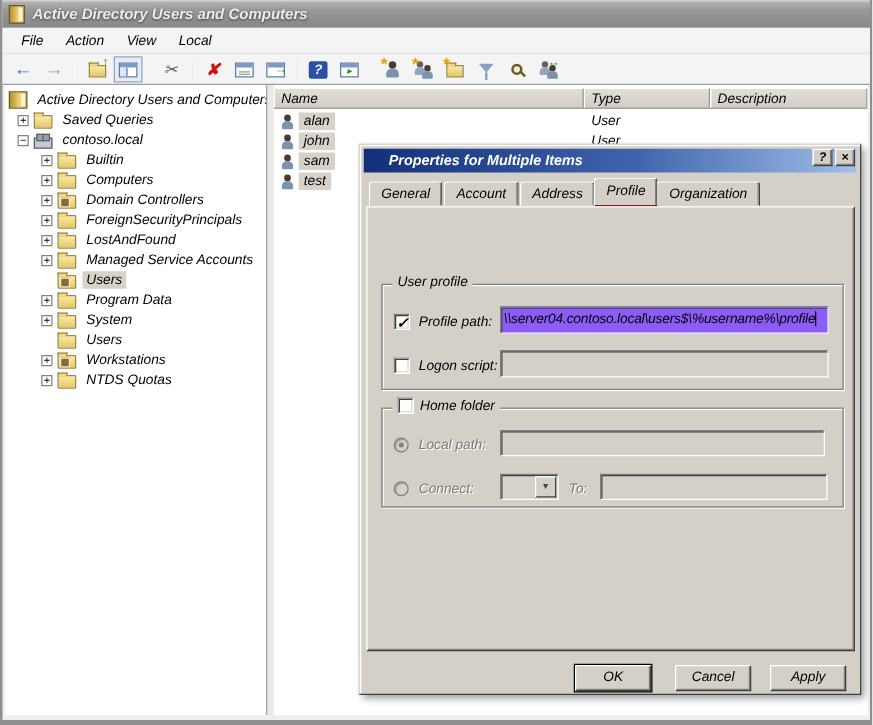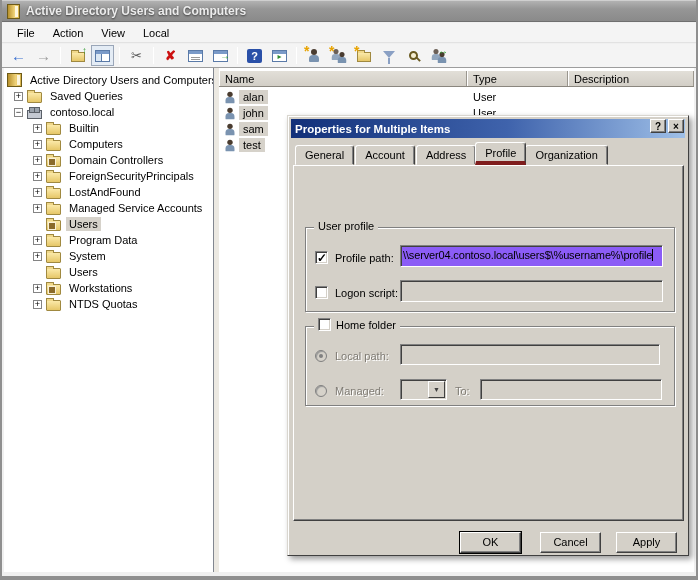--- a/index.html
+++ b/index.html
@@ -1,19 +1,19 @@
 <!DOCTYPE html>
 <html><head>
 <meta charset="utf-8">
 <style>
   * { margin:0; padding:0; box-sizing:border-box; }
   html,body { width:698px; height:580px; overflow:hidden;
     font-family:"Liberation Sans", sans-serif; font-size:11px; color:#000; }
   .win { position:relative; width:698px; height:580px; background:#8f8f8f; }
-  .win-inner { position:absolute; left:2px; right:2px; top:0; bottom:4px; background:#f0f0f0; }
+  .win-inner { position:absolute; left:2px; right:2px; top:0; bottom:4px; background:#f0f0f0;font-style:italic; }
 
   
   .titlebar { position:absolute; left:0; right:0; top:0; height:22px;
     background:linear-gradient(#b2b2b2,#969696 40%,#8a8a8a); border-top:1px solid #cfcfcf;
     border-bottom:1px solid #6f6f6f; display:flex; align-items:center; padding-left:5px; }
   .app-icon { width:13px; height:15px; background:linear-gradient(90deg,#b8912c,#f0d37a 60%,#d9b54e);
     border:1px solid #6d5a18; position:relative; margin-right:6px; }
   .app-icon::after { content:''; position:absolute; right:1px; top:1px; bottom:1px; width:3px; background:#fdf6dd; }
   .title-text { font-weight:bold; font-size:12px; color:#ececec; text-shadow:0 1px 2px rgba(40,40,40,.8); }
 
@@ -98,32 +98,32 @@
   .list-row { height:16px; position:relative; }
   .list-row .person { position:absolute; left:5px; top:1px; transform:scale(.9); }
   .cell-name { position:absolute; left:20px; top:0; padding:1px 4px; background:#d6d2ca; }
   .cell-type { position:absolute; left:254px; top:1px; }
 
   
   .dialog { position:absolute; left:285px; top:115px; width:402px; height:441px; background:#d4d0c8;
     border:1px solid #404040; border-top-color:#d9d6cf; border-left-color:#d9d6cf;
     box-shadow:inset 1px 1px 0 #fff, 3px 3px 6px rgba(0,0,0,.4); }
   .dlg-titlebar { position:absolute; left:3px; right:3px; top:3px; height:19px;
-    background:linear-gradient(90deg,#123079,#3f63ac 55%,#9fc0e8); display:flex; align-items:center; padding-left:4px; }
+    background:linear-gradient(90deg,#123079,#3f63ac 55%,#9fc0e8); display:flex; align-items:center; padding-left:20px; }
   .dlg-title { color:#fff; font-weight:bold; font-size:11.5px; }
   .dlg-sysbtn { position:absolute; top:3px; width:16px; height:14px; background:#d4d0c8;
     border:1px solid; border-color:#fff #404040 #404040 #fff; box-shadow:inset -1px -1px 0 #808080;
     font-size:10px; font-weight:bold; text-align:center; line-height:13px; color:#000; }
   .dlg-help { right:22px; } .dlg-close { right:4px; }
   .tabs { position:absolute; left:7px; top:26px; height:23px; display:flex; align-items:flex-end; }
   .tab { height:20px; padding:3px 9px 0; background:#d4d0c8; border:1px solid;
     border-color:#fff #404040 transparent #fff; box-shadow:inset -1px 0 0 #808080;
     border-radius:3px 3px 0 0; margin-right:1px; }
   .tab.active { height:23px; padding-top:4px; position:relative; z-index:3; margin-left:-2px; margin-right:-1px;
-    border-bottom:4px solid #7f1d1d; }
+    border-bottom:1px solid #7f1d1d; }
   .tab-page { position:absolute; left:5px; top:49px; width:391px; height:356px; background:#d4d0c8;
     border:1px solid; border-color:#fff #404040 #404040 #fff; box-shadow:inset -1px -1px 0 #808080; z-index:1; }
   .instruction { position:absolute; left:16px; top:60px; width:372px; line-height:14px; }
   .groupbox { position:absolute; border:1px solid #808080; box-shadow:inset 1px 1px 0 #fff, 1px 1px 0 #fff; }
   .gb-user { left:17px; top:111px; width:370px; height:85px; }
   .gb-home { left:17px; top:210px; width:370px; height:80px; }
   .legend { position:absolute; top:-8px; left:8px; background:#d4d0c8; padding:0 4px; display:flex; align-items:center; }
   .checkbox { width:13px; height:13px; background:#fff; border:1px solid;
     border-color:#808080 #fff #fff #808080; box-shadow:inset 1px 1px 0 #404040, inset -1px -1px 0 #d4d0c8;
     display:inline-block; position:relative; }
@@ -371,21 +371,21 @@
         <span class="legend" style="top:-9px;">
           <span class="checkbox" style="margin-right:5px;"></span>
           <span>Home folder</span>
         </span>
       </div>
       <span class="radio dot" style="left:27px; top:234px; z-index:2;"></span>
       <span class="dlabel disabled" style="left:47px; top:234px; z-index:2;">Local path:</span>
       <div class="field disabled" style="left:112px; top:228px; width:260px; height:21px; z-index:2;"><span></span></div>
 
       <span class="radio" style="left:27px; top:269px; z-index:2;"></span>
-      <span class="dlabel disabled" style="left:47px; top:269px; z-index:2;">Managed:</span>
+      <span class="dlabel disabled" style="left:47px; top:269px; z-index:2;">Connect:</span>
       <div class="combo" style="left:112px; top:263px; width:47px; height:21px; z-index:2;">
         <span></span>
         <span class="combo-btn">▼</span>
       </div>
       <span class="dlabel disabled" style="left:167px; top:269px; z-index:2;">To:</span>
       <div class="field disabled" style="left:192px; top:263px; width:182px; height:21px; z-index:2;"><span></span></div>
 
       <div class="btn default" style="left:172px; top:416px;">OK</div>
       <div class="btn" style="left:252px; top:416px;">Cancel</div>
       <div class="btn" style="left:328px; top:416px;">Apply</div>

